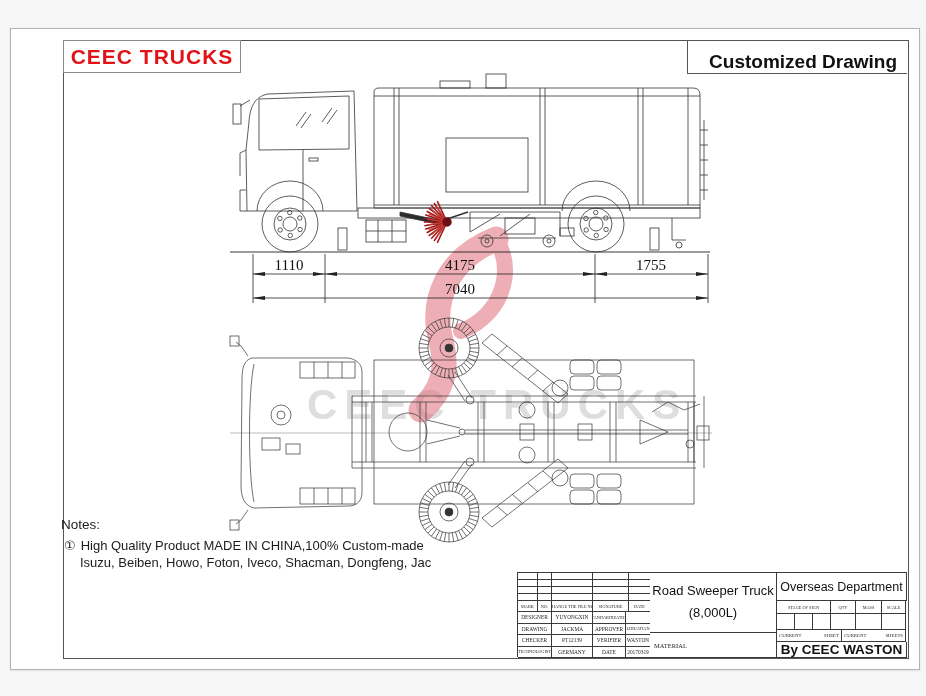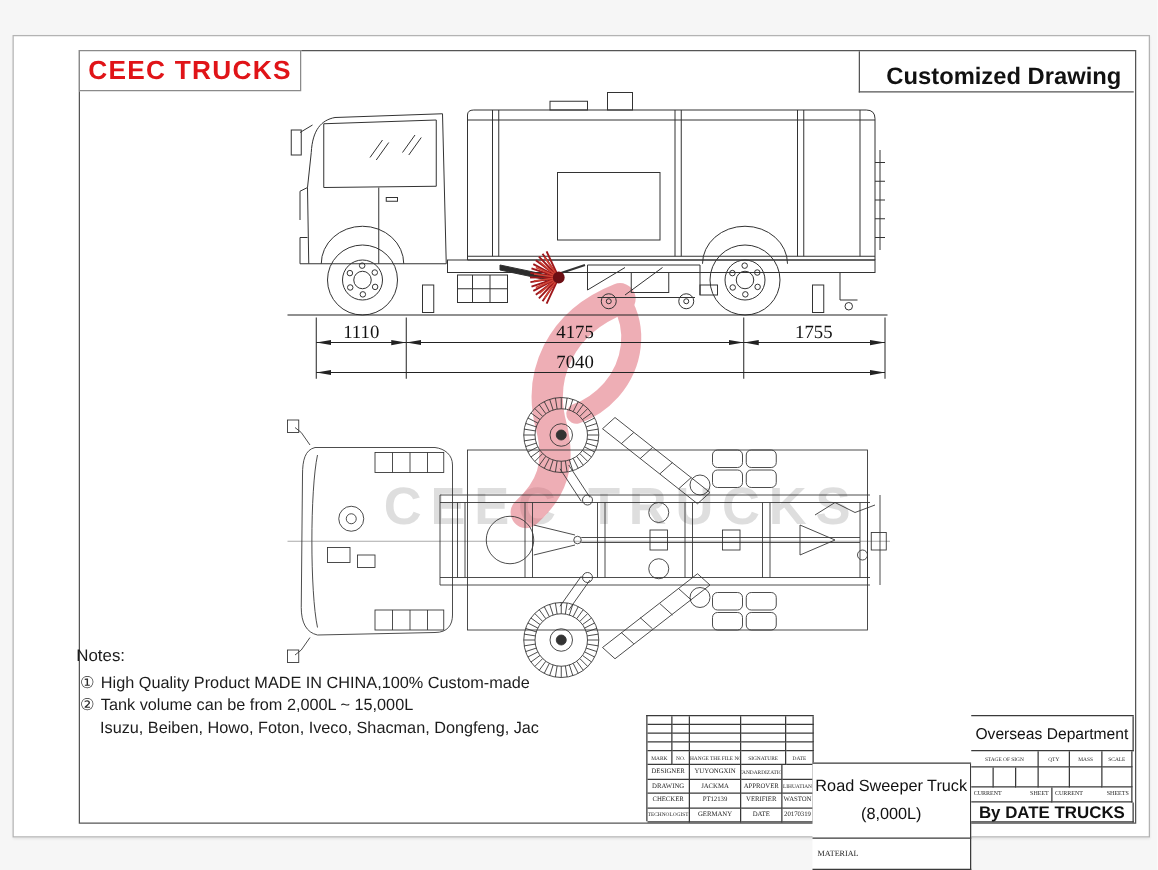--- a/index.html
+++ b/index.html
@@ -30,21 +30,21 @@
   .tb-sec{position:absolute;border-top:1px solid #3a3a3a;background:#fff;}
   .tb-row{display:grid;}
   .cols5{grid-template-columns:20px 14px 41px 36px 22px;}
   .cols4{grid-template-columns:34px 41px 33px 25px;}
   .cell{border-right:1px solid #3a3a3a;border-bottom:1px solid #3a3a3a;overflow:hidden;
         white-space:nowrap;display:flex;align-items:center;justify-content:center;
         font-family:"Liberation Serif",serif;color:#1e1e1e;}
   .h7{height:7px;}.h11{height:11px;}.h115{height:11.5px;}
   .f43{font-size:4.3px;}.f52{font-size:5.4px;}
   .tb-left{left:517px;top:572px;width:134px;height:85px;border-left:1px solid #3a3a3a;}
-  .tb-mid{left:650px;top:572px;width:127px;height:85px;margin-top:38px;}
+  .tb-mid{left:650px;top:572px;width:127px;height:85px;}
   .tb-product{height:60px;border-right:1px solid #3a3a3a;border-bottom:1px solid #3a3a3a;
               text-align:center;padding-top:10px;font-size:13px;color:#111;}
   .tb-product .l2{margin-top:7px;}
   .tb-material{height:25px;border-right:1px solid #3a3a3a;border-bottom:1px solid #3a3a3a;
                display:flex;align-items:center;padding-left:4px;font-family:"Liberation Serif",serif;
                font-size:6.5px;color:#1e1e1e;}
   .tb-right{left:777px;top:572px;width:130px;height:85px;}
   .tb-dept{height:28px;border-right:1px solid #3a3a3a;border-bottom:1px solid #3a3a3a;
            display:flex;align-items:center;justify-content:center;font-size:12.5px;color:#111;text-align:center;}
   .colsSign{grid-template-columns:54px 25px 26px 24px;}
@@ -416,23 +416,20 @@
           <line x1="558" y1="459" x2="568" y2="468"></line>
       </g>
     </g>
   </svg>
 
   <div class="notes">
     <div class="notes-label">Notes:</div>
     <div class="note-item">
       <span class="note-num">①</span><span>High Quality Product MADE IN CHINA,100% Custom-made</span>
     </div>
-    <div class="note-item">
-      <span class="note-num">②</span><span>Tank volume can be from 2,000L ~ 15,000L</span>
-    </div>
     <div class="note-chassis">Isuzu, Beiben, Howo, Foton, Iveco, Shacman, Dongfeng, Jac</div>
   </div>
 
   <div class="tb">
 
     <div class="tb-sec tb-left">
       <div class="tb-row cols5">
         <div class="cell h7"></div>
           <div class="cell h7"></div>
           <div class="cell h7"></div>
@@ -520,16 +517,16 @@
       <div class="tb-row colsCur">
         <div class="cell h12 cur-cell">
           <span>CURRENT</span>
           <span>SHEET</span>
         </div>
         <div class="cell h12 cur-cell">
           <span>CURRENT</span>
           <span>SHEETS</span>
         </div>
       </div>
-      <div class="tb-byline">By DATE TRUCKS</div>
+      <div class="tb-byline">By CEEC WASTON</div>
     </div>
   </div>
 </div>
 
 </body></html>

